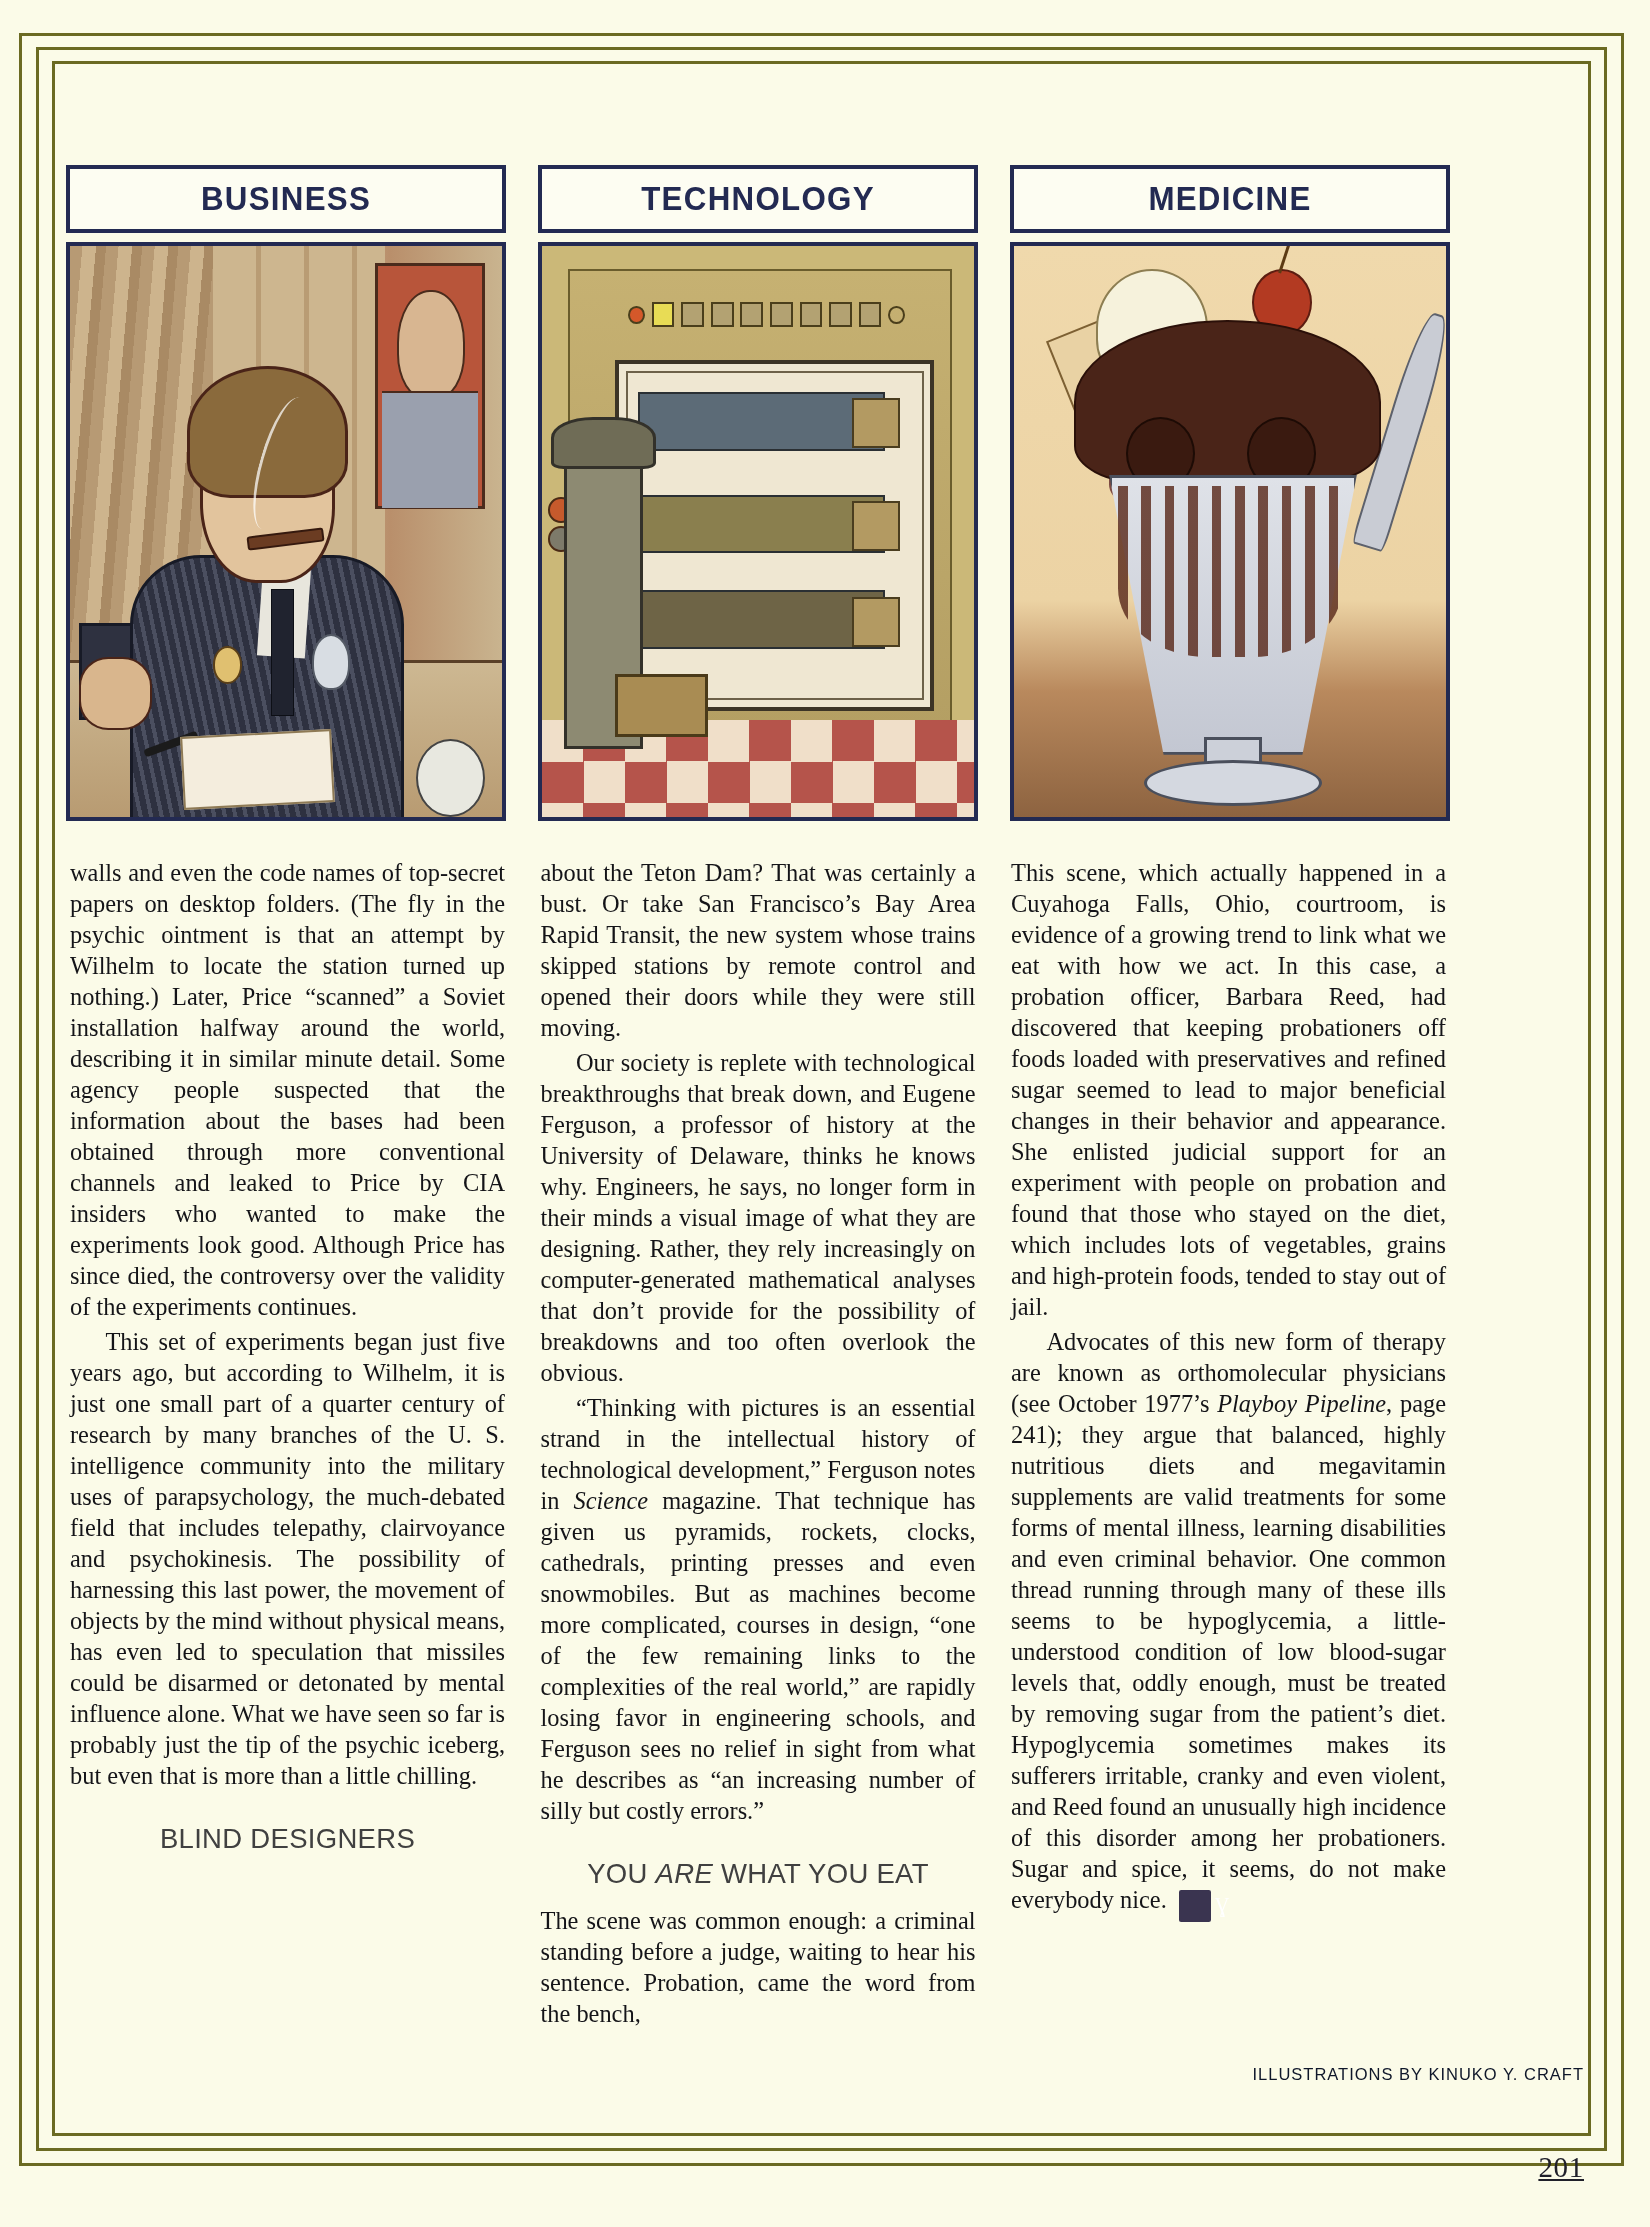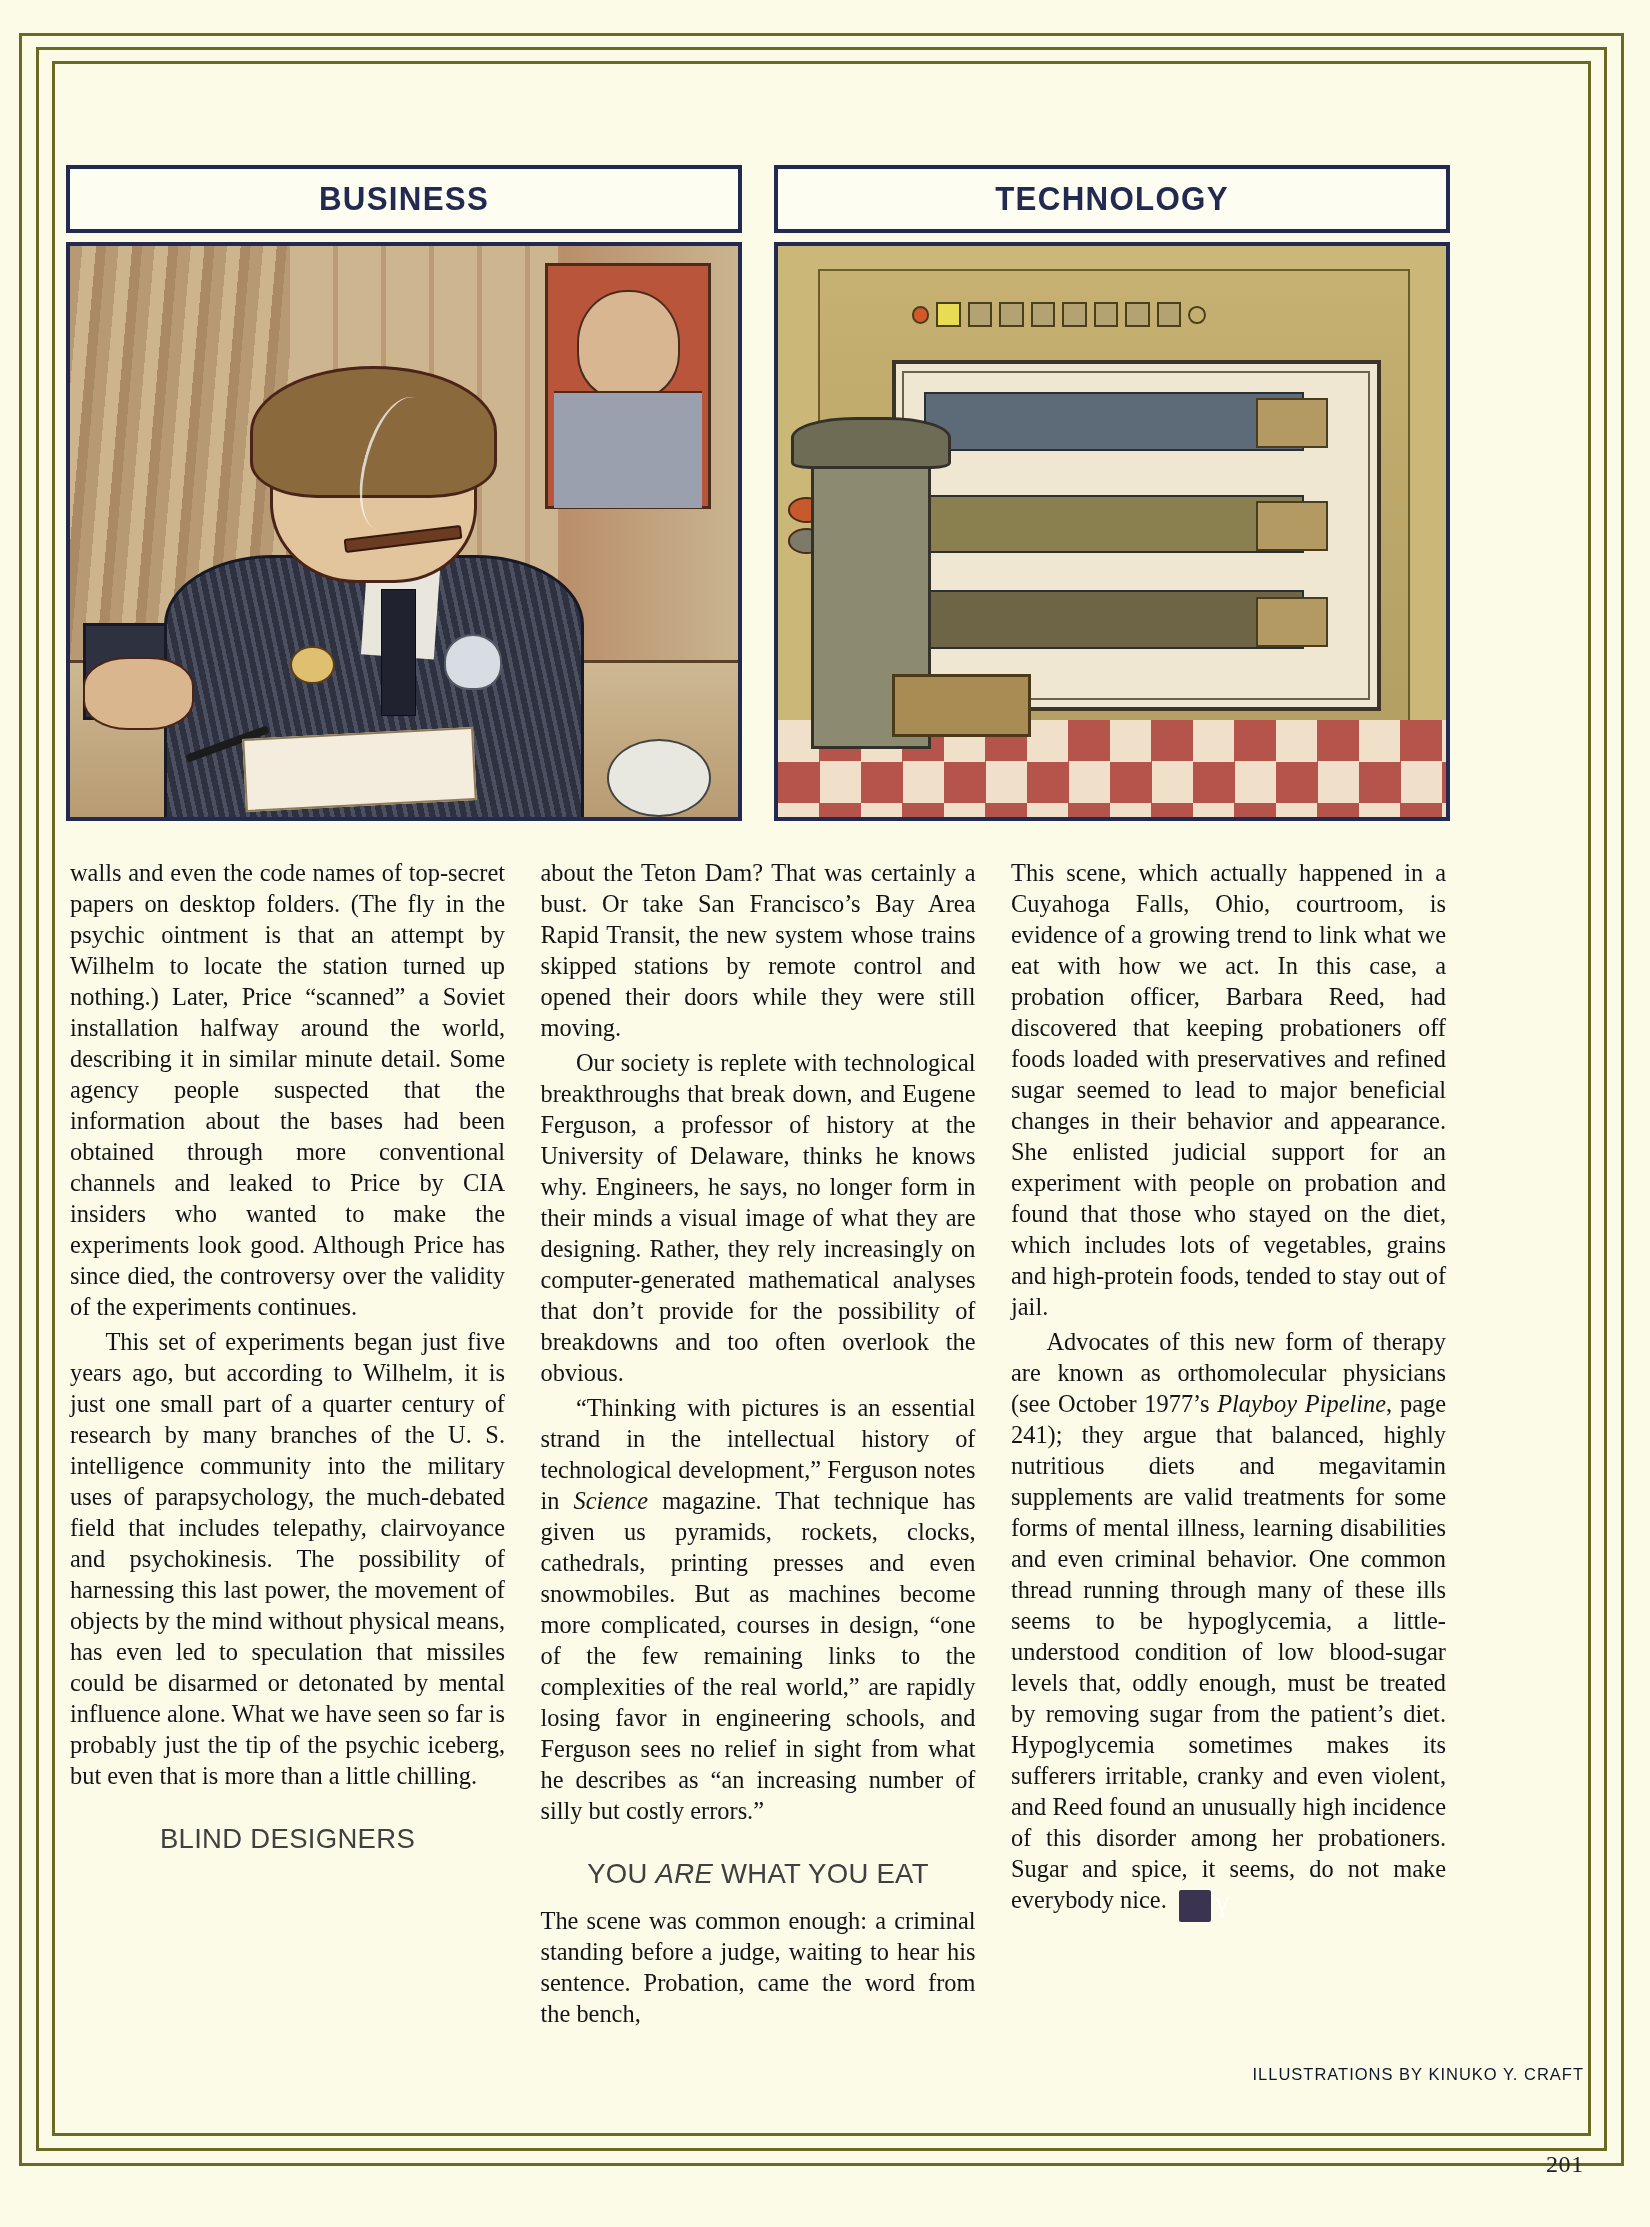--- a/index.html
+++ b/index.html
@@ -218,23 +218,24 @@
     top:2065px;
     font-family:"Liberation Sans",sans-serif;
     font-size:16.5px;
     letter-spacing:1px;
     color:#0f172a;
   }
   .folio{
     position:absolute;
     right:66px;
     top:2151px;
-    font-size:24px;
+    font-size:29px;
     color:#20202a;
     letter-spacing:0.7px;
+    text-decoration:underline;
   }
 </style>
 </head>
 <body>
 
 <div class="frame-rule frame-outer"></div>
 <div class="frame-rule frame-mid"></div>
 <div class="frame-rule frame-inner"></div>
 
 <div class="page">
@@ -296,20 +297,40 @@
         <div class="tec-btns">
             <b></b>
             <b></b>
           </div>
         <div class="tec-man"></div>
         <div class="tec-hat"></div>
         <div class="tec-case"></div>
       </div>
     </div>
 
+    <div class="panel">
+      <div class="panel-head">
+        <span>MEDICINE</span>
+      </div>
+      <div class="panel-art">
+        <div class="med-bg"></div>
+        <div class="med-wafer"></div>
+        <div class="med-cream"></div>
+        <div class="med-spoon"></div>
+        <div class="med-cherry"></div>
+        <div class="med-scoop"></div>
+        <div class="med-fudge"></div>
+        <div class="med-eye l"></div>
+        <div class="med-eye r"></div>
+        <div class="med-glass"></div>
+        <div class="med-drip"></div>
+        <div class="med-stem"></div>
+        <div class="med-foot"></div>
+      </div>
+    </div>
 
   </div>
 
   <div class="columns">
 
     <div class="col">
       <p>walls and even the code names of top-secret papers on desktop folders. (The fly in the psychic ointment is that an attempt by Wilhelm to locate the station turned up nothing.) Later, Price “scanned” a Soviet installation halfway around the world, describing it in similar minute detail. Some agency people suspected that the information about the bases had been obtained through more conventional channels and leaked to Price by CIA insiders who wanted to make the experiments look good. Although Price has since died, the controversy over the validity of the experiments continues.</p>
       <p>This set of experiments began just five years ago, but according to Wilhelm, it is just one small part of a quarter century of research by many branches of the U. S. intelligence community into the military uses of parapsychology, the much-debated field that includes telepathy, clairvoyance and psychokinesis. The possibility of harnessing this last power, the movement of objects by the mind without physical means, has even led to speculation that missiles could be disarmed or detonated by mental influence alone. What we have seen so far is probably just the tip of the psychic iceberg, but even that is more than a little chilling.</p>
       <div class="section-head">BLIND DESIGNERS</div>
     </div>

